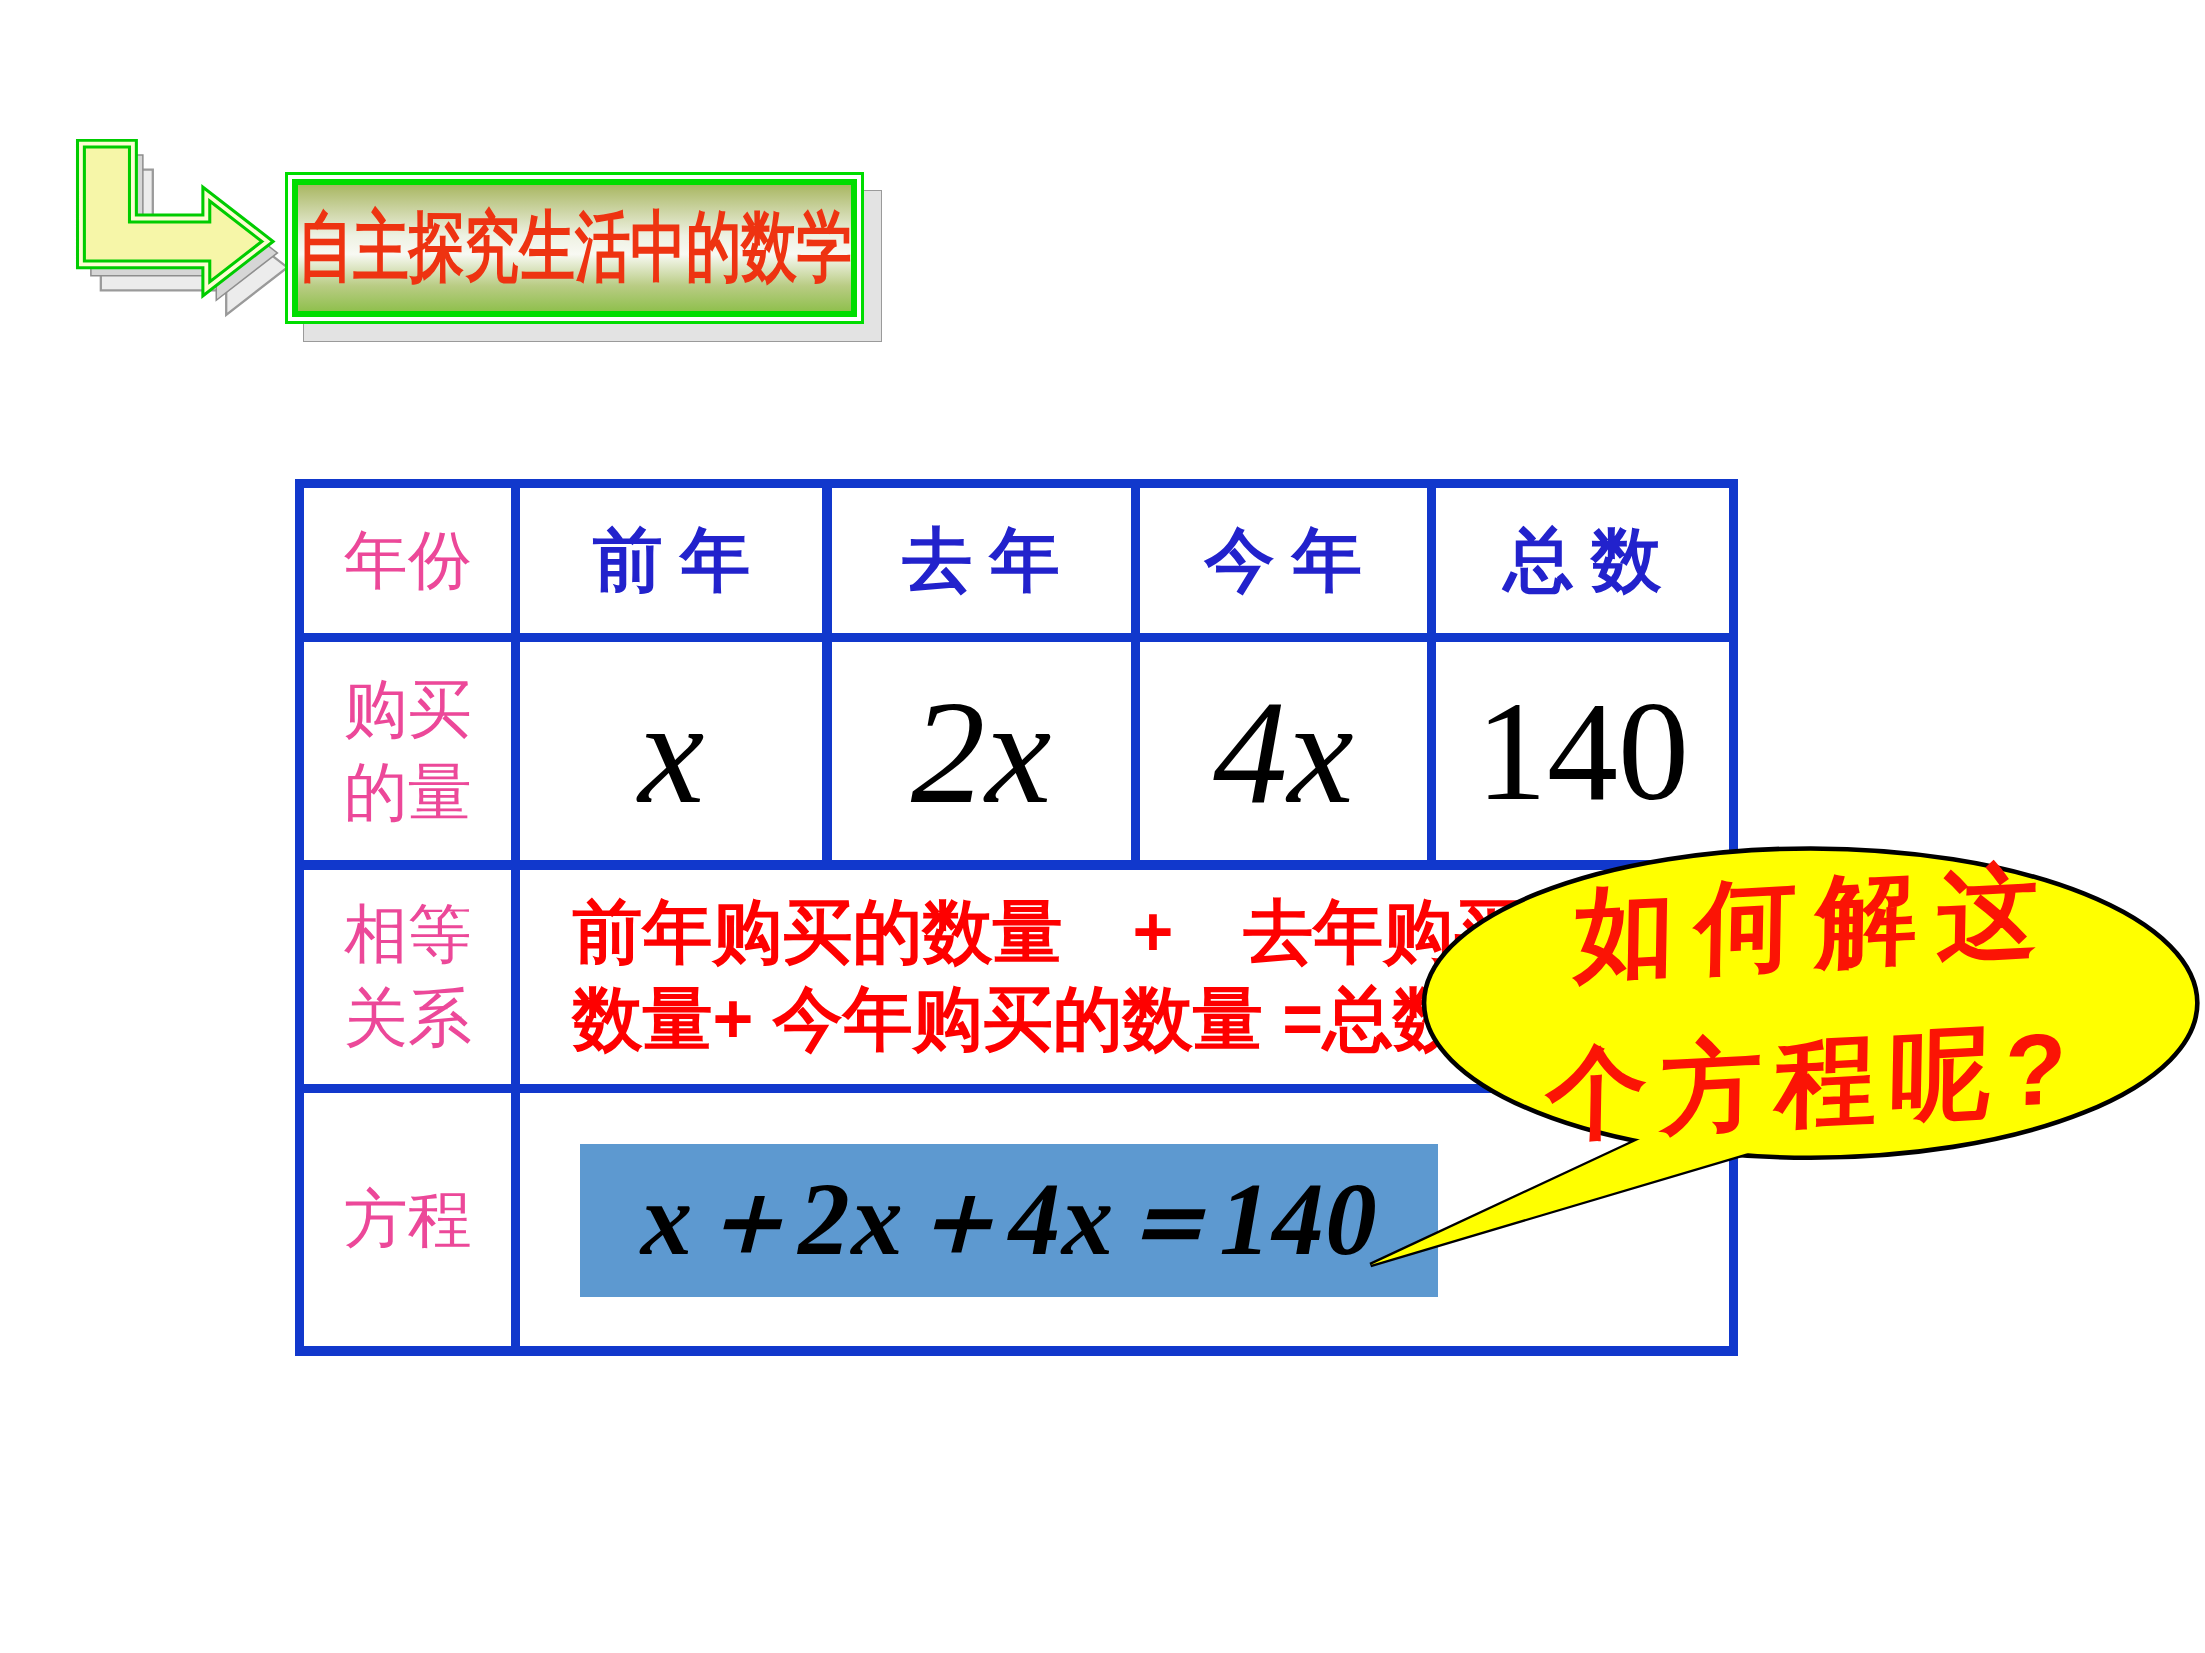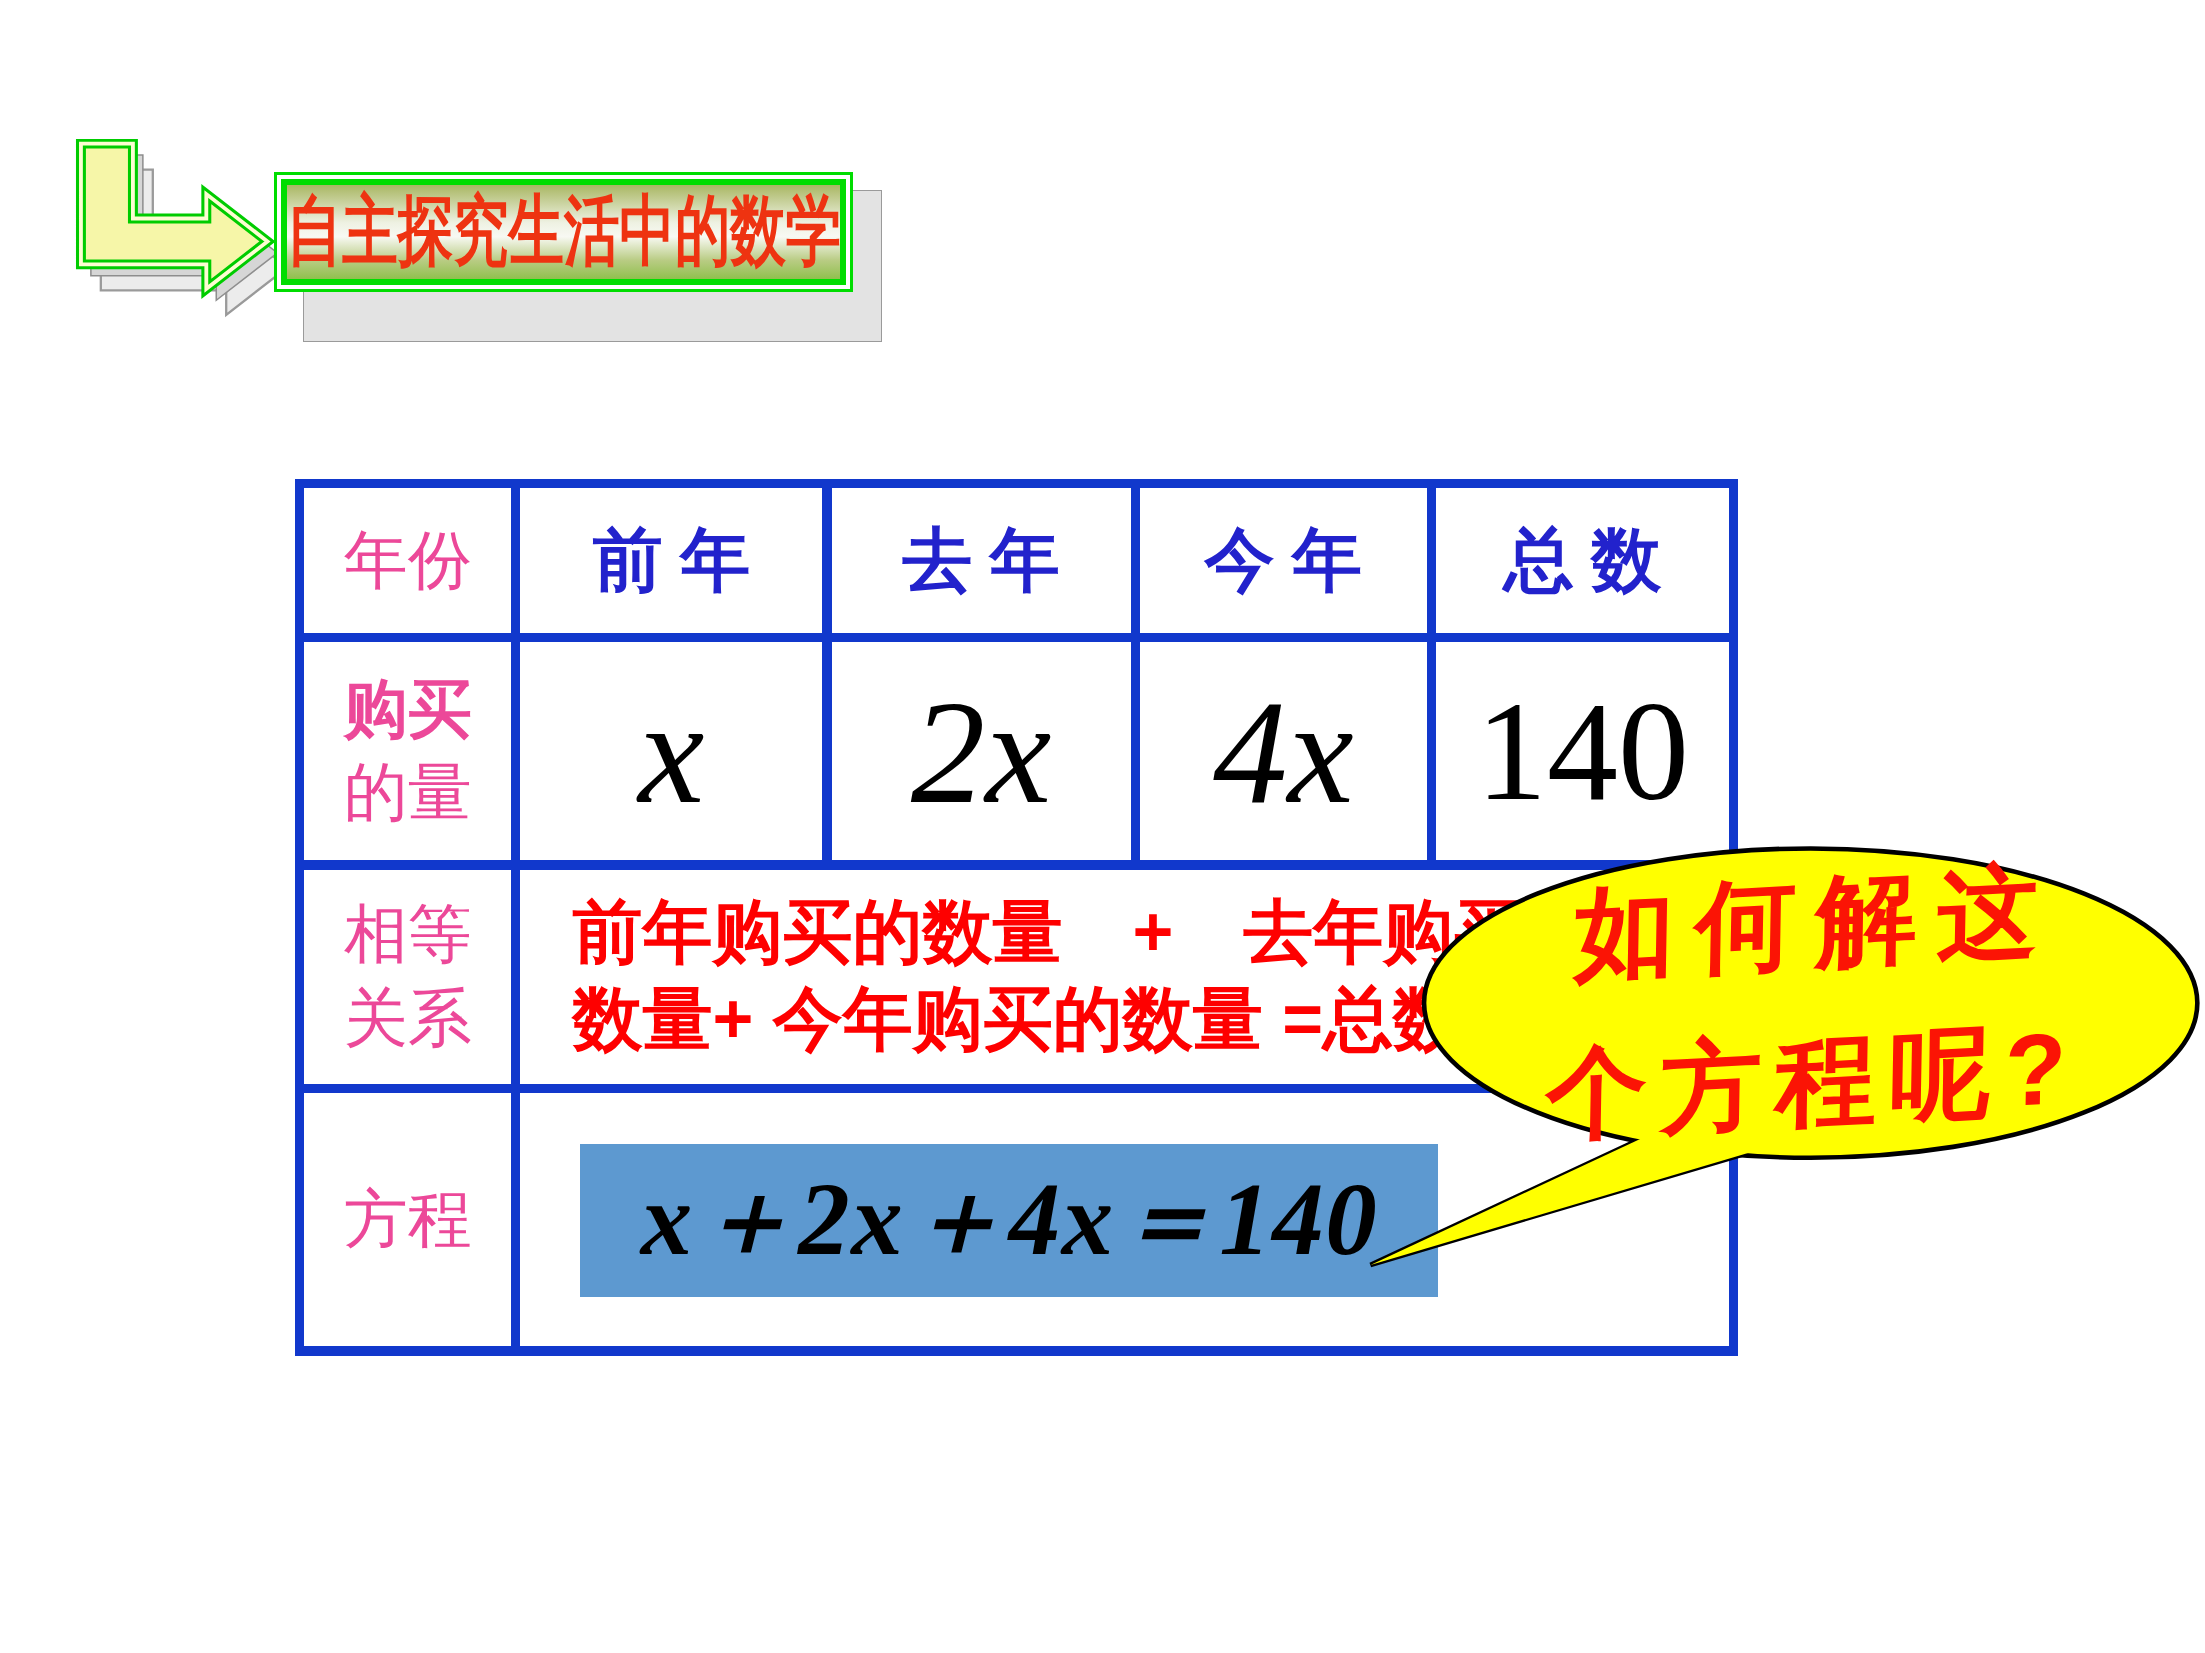--- a/index.html
+++ b/index.html
@@ -6,42 +6,42 @@
   body{width:2205px;height:1654px;background:#fff;overflow:hidden;
        font-family:"Liberation Sans","DejaVu Sans",sans-serif;}
   .page{position:relative;width:2205px;height:1654px;background:#fff;}
 
   
   .arrow-svg{position:absolute;left:70px;top:139px;width:239px;height:185px;}
 
   
   .banner-shadow{position:absolute;left:303px;top:190px;width:579px;height:152px;
     background:#e3e3e3;border:1.5px solid #9a9a9a;box-sizing:border-box;}
-  .banner{position:absolute;left:274px;top:172px;width:579px;height:120px;
+  .banner{position:absolute;left:285px;top:172px;width:579px;height:152px;
     border:3.1px solid #00dd00;background:#fff;padding:3.8px;box-sizing:border-box;}
   .banner-inner{width:100%;height:100%;box-sizing:border-box;border:6.1px solid #00dd00;
     background:linear-gradient(to bottom,#a9b763 0%,#eef1e2 40%,#f8f9f3 55%,#b9cc84 80%,#90c04e 100%);
     display:flex;align-items:center;justify-content:center;overflow:hidden;}
   .banner-title{font-size:77px;font-weight:bold;color:#ee3311;white-space:nowrap;
     transform:scaleX(0.72);letter-spacing:0;}
 
   
   .table{position:absolute;left:295px;top:479px;width:1443px;height:877px;
     background:#1138cc;box-sizing:border-box;padding:9.2px;display:grid;
     grid-template-columns:207px 302px 299px 287px 293px;
     grid-template-rows:145px 218px 214px 253px;gap:9.2px;}
   .cell{background:#fff;display:flex;align-items:center;justify-content:center;overflow:visible;}
   .label-cell{flex-direction:column;color:#ec4899;
     font-family:"Liberation Serif","DejaVu Serif",serif;font-size:64px;line-height:1.3;}
   .head-cell{color:#2222cc;font-family:"Liberation Serif","DejaVu Serif",serif;
     font-size:70px;font-weight:600;white-space:nowrap;}
   .val-cell{color:#000;font-family:"Liberation Serif","DejaVu Serif",serif;
     font-style:italic;font-size:149px;}
   .val-cell.upright{font-style:normal;font-size:142px;text-align:right;}
-  .qty-bold{font-weight:bold;font-family:"DejaVu Sans","Liberation Sans",sans-serif;}
+  .qty-bold{font-weight:normal;font-family:"DejaVu Sans","Liberation Sans",sans-serif;}
   .relation-cell{grid-column:2/6;flex-direction:column;align-items:flex-start;
     justify-content:center;padding-left:52px;gap:13.8px;color:#fe0000;
     font-weight:bold;font-size:70px;line-height:1.05;white-space:nowrap;}
   .equation-cell{grid-column:2/6;position:relative;padding-left:32px;}
   .eq-highlight{position:absolute;left:60px;top:51px;width:858px;height:153px;
     background:#5d99d0;display:flex;align-items:center;justify-content:center;}
   .eq-text{font-family:"Liberation Serif","DejaVu Serif",serif;font-weight:bold;
     font-style:italic;font-size:103px;color:#000;letter-spacing:1.5px;white-space:nowrap;}
 
   

